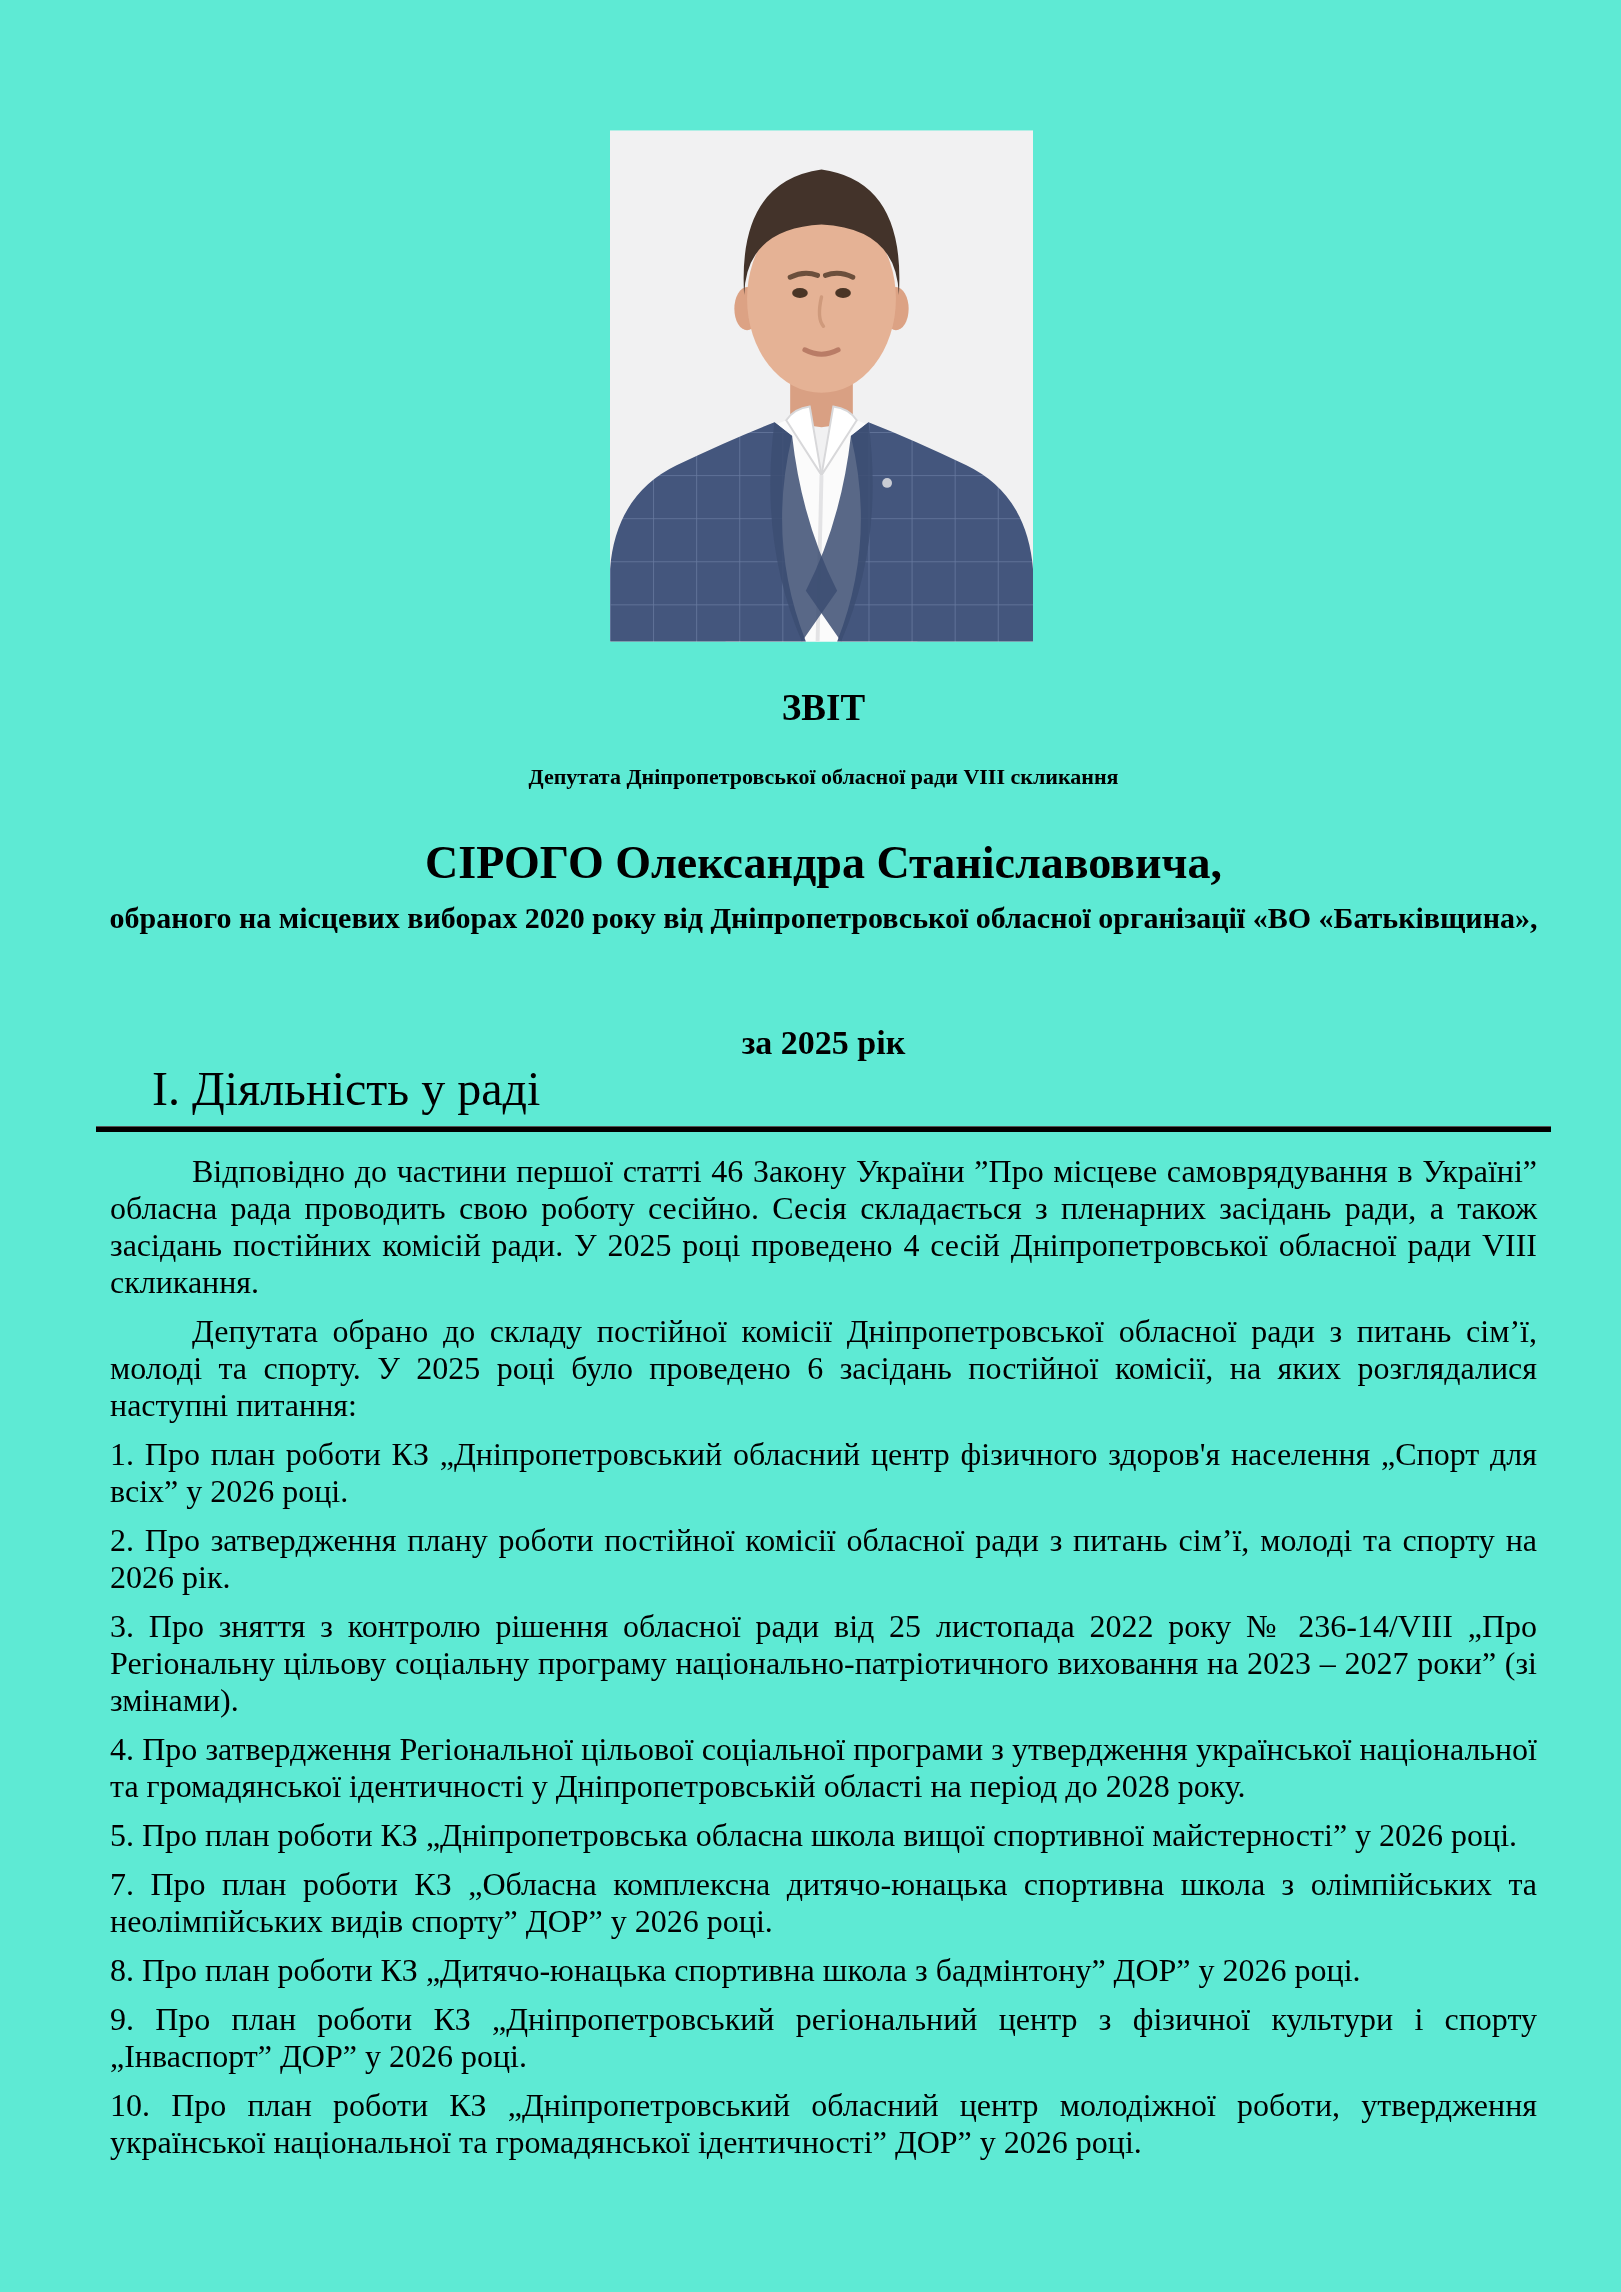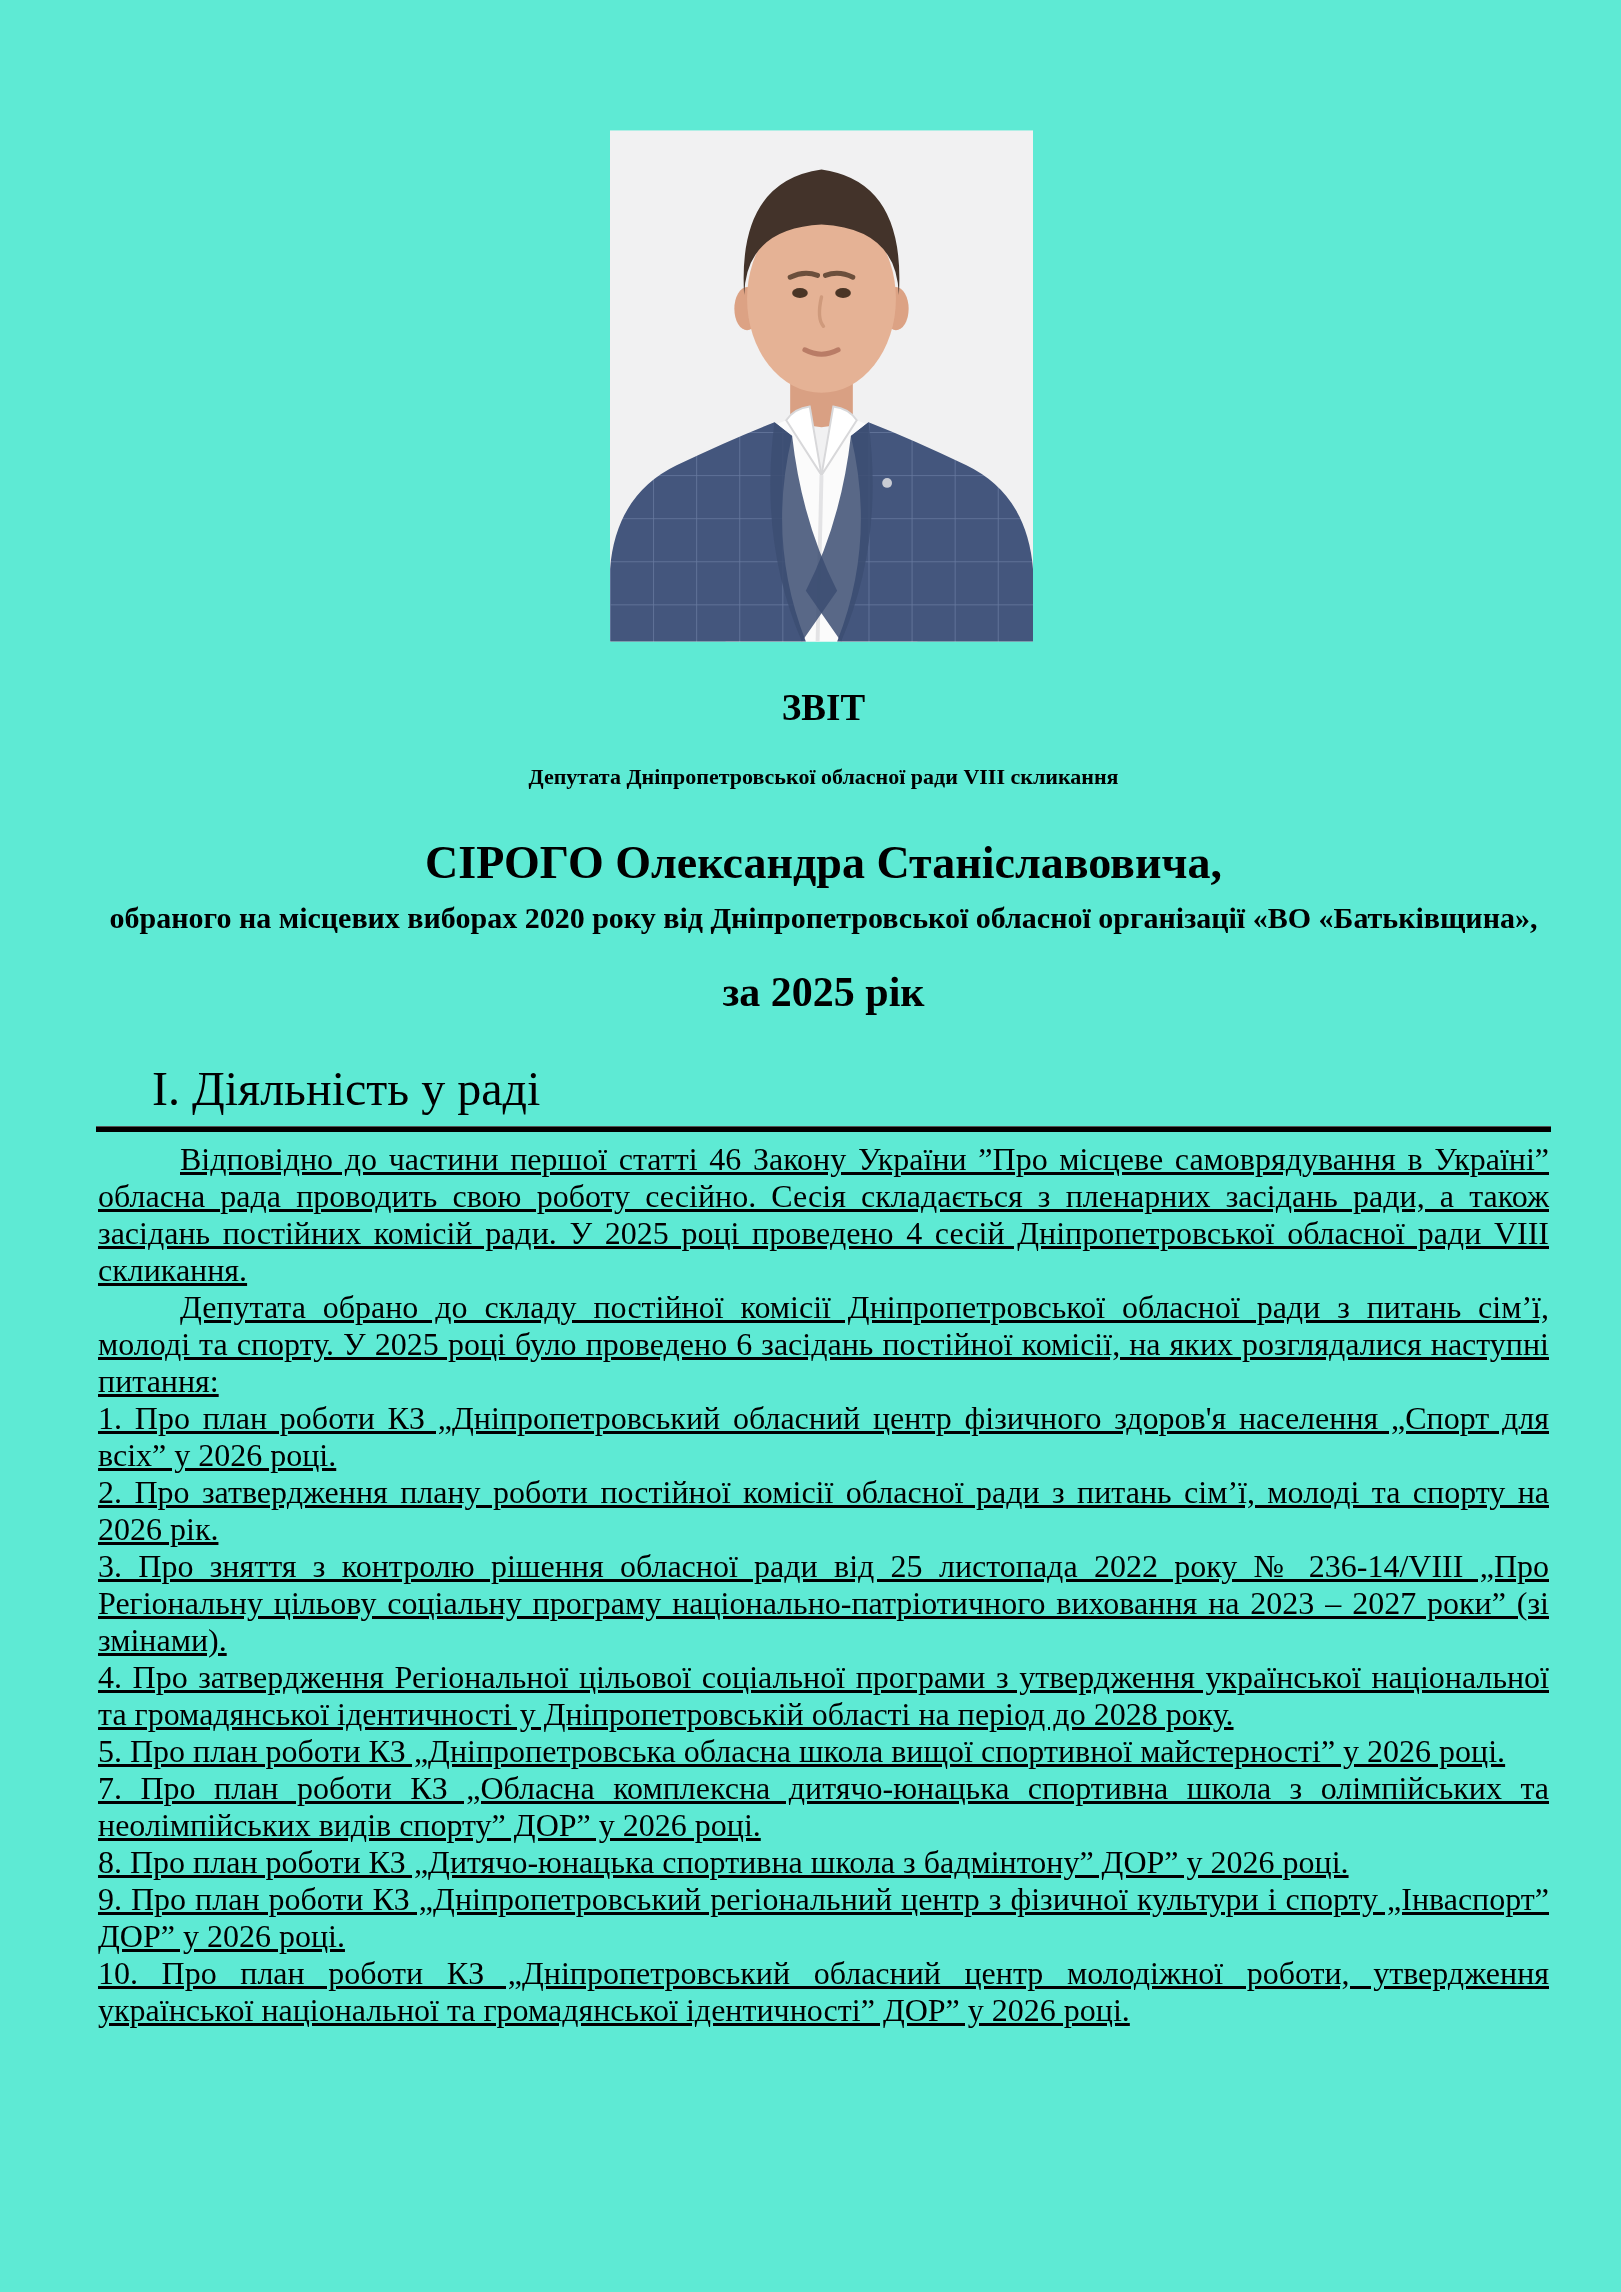--- a/index.html
+++ b/index.html
@@ -26,21 +26,21 @@
     left: 98px;
     width: 1451px;
     text-align: center;
     font-weight: bold;
     white-space: nowrap;
   }
   .t-zvit      { top: 686px;  font-size: 37px; }
   .t-deputy    { top: 764px;  font-size: 22px; }
   .t-name      { top: 836px;  font-size: 46px; }
   .t-elected   { top: 896px;  font-size: 30px; line-height: 43px; white-space: normal; }
-  .t-year      { top: 968px; font-size: 42px; }
+  .t-year      { top: 1024px; font-size: 34px; }
 
   .sec-heading {
     position: absolute;
     left: 152px;
     top: 1061px;
     font-size: 48px;
     font-weight: normal;
   }
   .sec-rule {
     position: absolute;
@@ -51,25 +51,24 @@
     background: #000000;
     border-top: 1px solid #555;
   }
   .text-block {
     position: absolute;
     left: 98px;
     top: 1141px;
     width: 1451px;
   }
   .text-block p {
-    margin: 0;
+    margin: 12px;
     font-size: 32px;
     line-height: 37px;
     text-align: justify;
-    text-decoration: underline;
   }
   .text-block p.indent { text-indent: 82px; }
 </style>
 </head>
 <body>
 
 <div class="page">
 
   <div class="photo-wrap">
     <svg viewBox="0 0 432 522" xmlns="http://www.w3.org/2000/svg">

